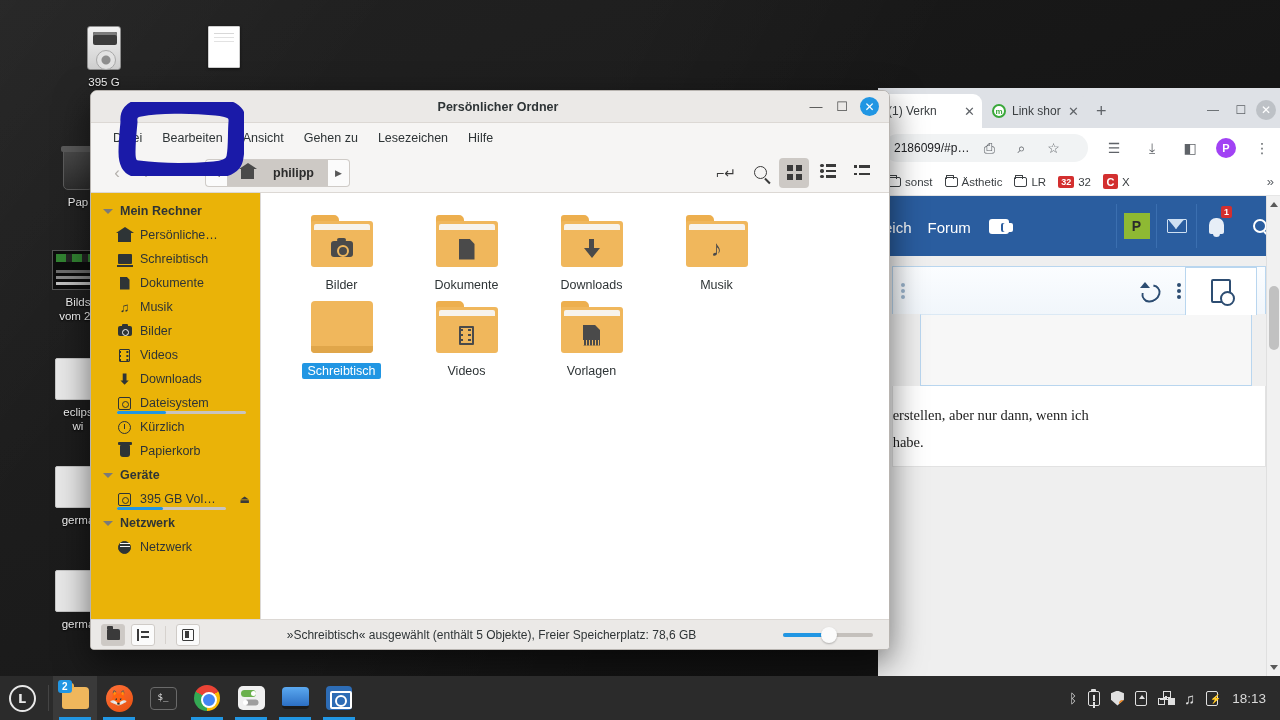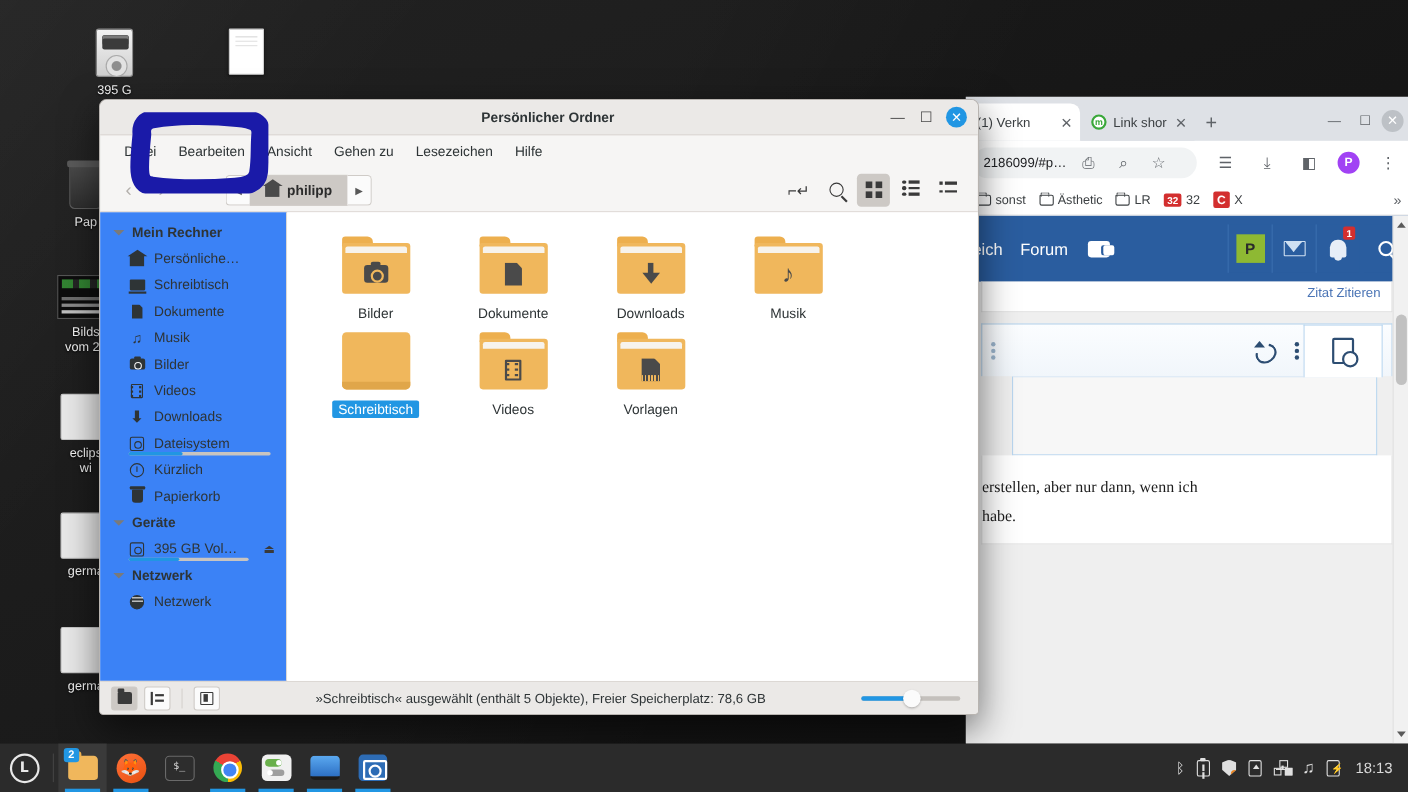--- a/index.html
+++ b/index.html
@@ -294,21 +294,21 @@
   .nav-btn.up { color:#3a3a3a; font-size:14px; }
   .crumbs { display:flex; align-items:center; margin-left:12px; }
   .crumb-arrow {
     width:22px;height:28px;background:#fbfbfb;border:1px solid #cfcbc7;
     display:flex;align-items:center;justify-content:center;font-size:9px;color:#585858;
   }
   .crumb-arrow.l { border-radius:4px 0 0 4px; border-right:none; }
   .crumb-arrow.r { border-radius:0 4px 4px 0; border-left:none; }
   .crumb-cur {
     height:28px;background:#cdc9c5;border:1px solid #cfcbc7;border-left:none;border-right:none;
-    display:flex;align-items:center;gap:7px;padding:0 14px;font-size:12.5px;font-weight:bold;color:#2b2b2b;
+    display:flex;align-items:center;gap:19px;padding:0 14px;font-size:12.5px;font-weight:bold;color:#2b2b2b;
   }
   .home-ico {
     width:13px;height:11px;background:#4a4a4a;position:relative;flex:none;margin-top:2px;
   }
   .home-ico::before{content:"";position:absolute;left:-2.5px;top:-5px;
     border-left:9px solid transparent;border-right:9px solid transparent;border-bottom:6px solid #4a4a4a;}
   .tb-right { margin-left:auto; display:flex; align-items:center; gap:4px; }
   .tb-btn {
     width:30px;height:30px;display:flex;align-items:center;justify-content:center;
     border-radius:4px; color:#3a3a3a;
@@ -324,21 +324,21 @@
   .ico-grid i { background:#3a3a3a; display:block; }
   .ico-list { width:16px; }
   .ico-list i { display:block; height:2.4px; background:#3a3a3a; margin-bottom:3px; position:relative; margin-left:6px; }
   .ico-list i::before{content:"";position:absolute;left:-6px;top:-0.6px;width:3.6px;height:3.6px;background:#3a3a3a;border-radius:50%;}
   .ico-compact { width:16px; }
   .ico-compact i { display:block; height:2.4px; background:#3a3a3a; margin-bottom:5px; margin-left:5px; position:relative;}
   .ico-compact i::before{content:"";position:absolute;left:-5px;top:0;width:3px;height:2.4px;background:#3a3a3a;}
 
   .nemo-body { flex:1; display:flex; min-height:0; }
   .nemo-side {
-    width:170px; background:#3b82f6; border-right:1px solid #dcd8d4;
+    width:170px; background:#eab308; border-right:1px solid #dcd8d4;
     padding-top:6px; font-size:12.5px; color:#2e3436; overflow:hidden; flex:none;
   }
   .side-group {
     display:flex; align-items:center; gap:7px; padding:5px 0 5px 12px;
     font-weight:bold; font-size:12.5px;
   }
   .tri { width:0;height:0;border-left:5px solid transparent;border-right:5px solid transparent;border-top:5px solid #7a7a7a; flex:none;}
   .side-item {
     display:flex; align-items:center; gap:8px; padding:4px 0 4px 26px; position:relative;
   }
@@ -667,21 +667,20 @@
         <div class="fnav-btn">
           <span class="bell-badge">1</span>
           <span class="bell"></span>
         </div>
         <div class="fnav-btn search">
           <span class="magn"></span>
         </div>
       </div>
     </div>
 
-    <div class="post-top">Zitat   Zitieren</div>
 
     <div class="editor-wrap">
       <div class="editor-tb">
         <span class="kebab">
             <i></i>
             <i></i>
             <i></i>
           </span>
         <span style="flex:1"></span>
         <span class="undo-ico"></span>

